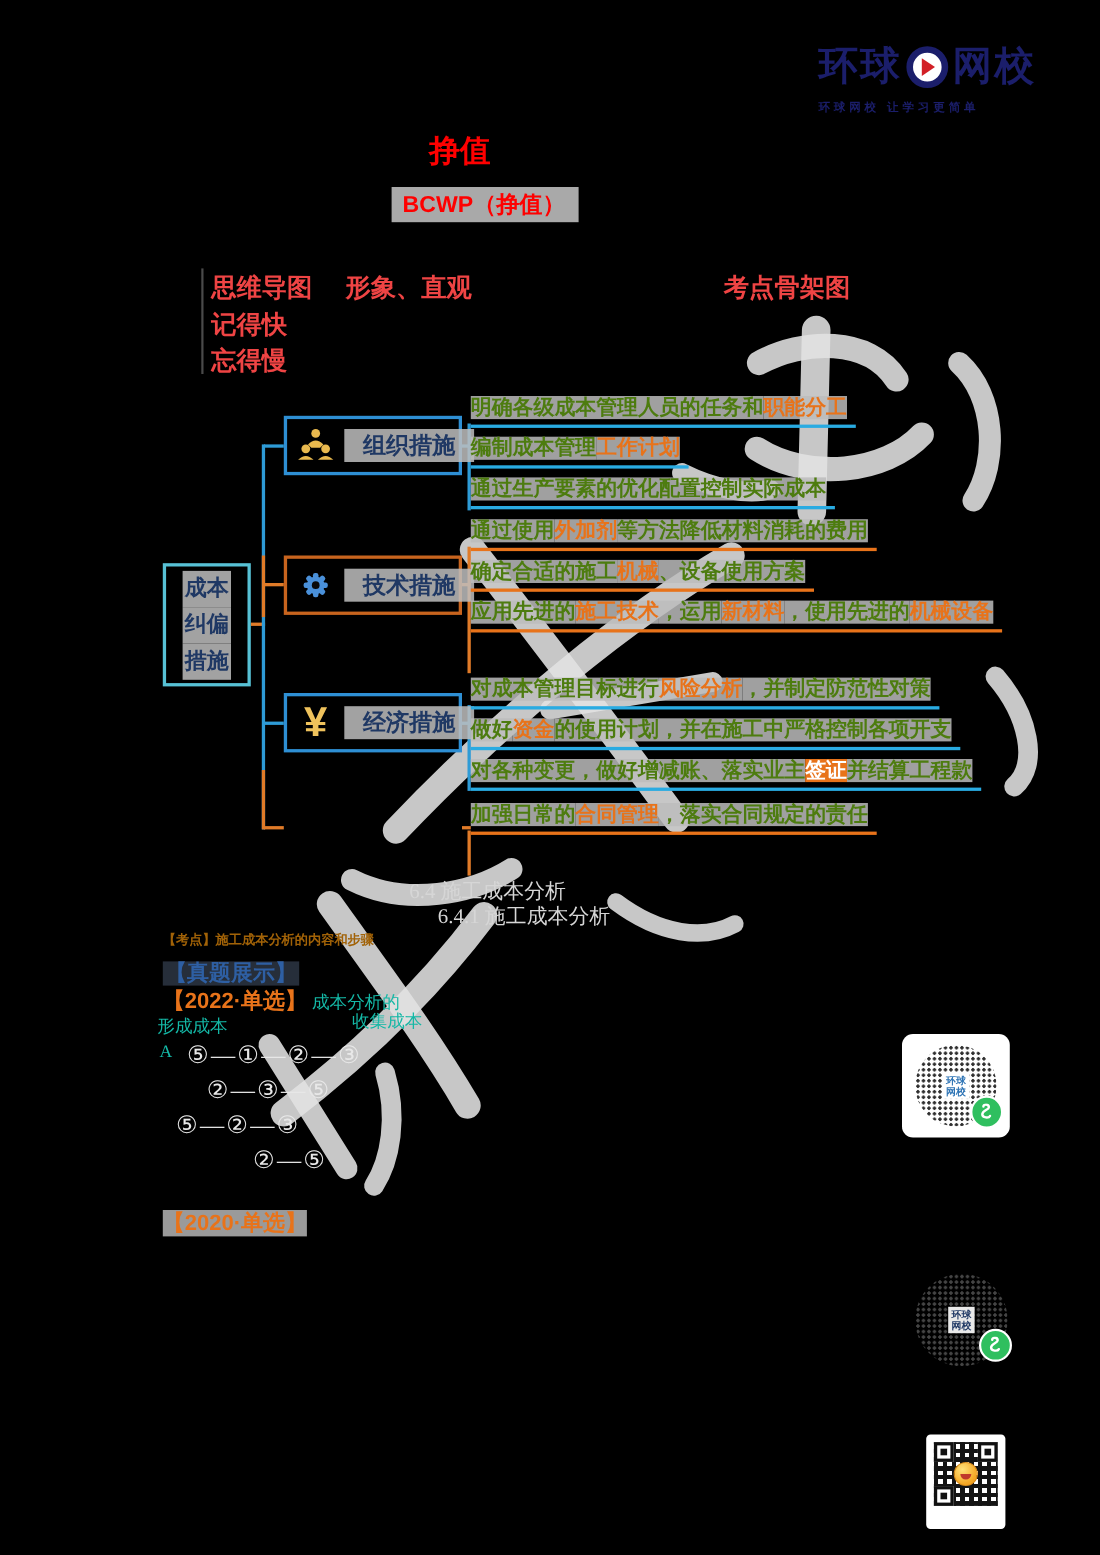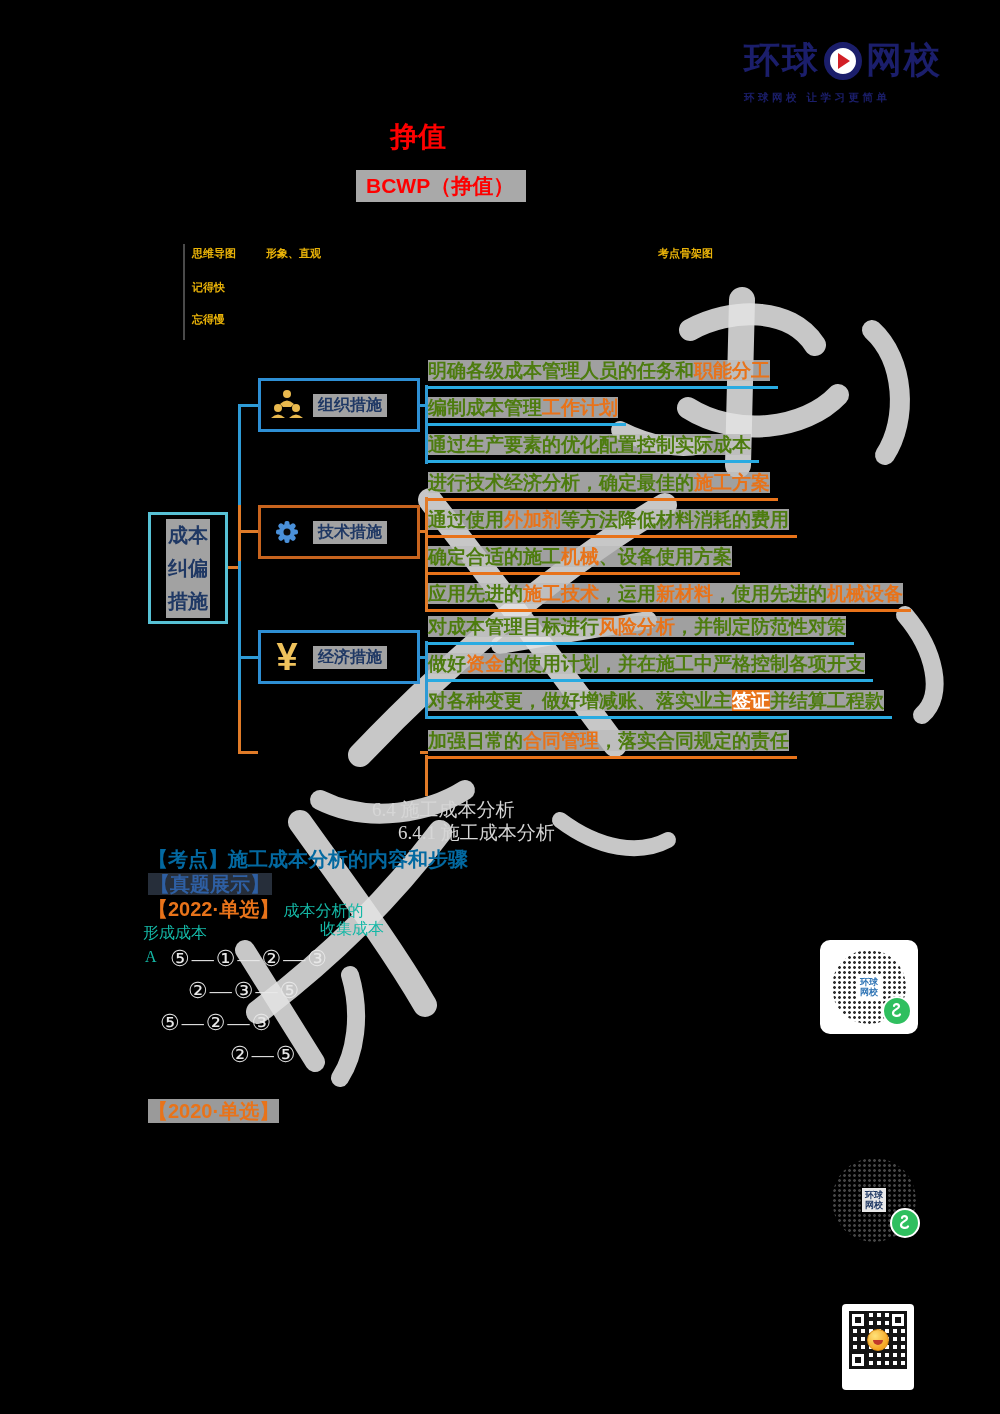--- a/index.html
+++ b/index.html
@@ -14,48 +14,48 @@
   .logo-txt{font-weight:bold;font-size:36px;color:#1b1e6b;letter-spacing:2px;}
   .play{display:inline-block;width:26px;height:26px;border:6px solid #1b1e6b;border-radius:50%;
         background:#fff;position:relative;}
   .play:before{content:"";position:absolute;left:8px;top:5px;border-left:12px solid #d21f26;
         border-top:8px solid transparent;border-bottom:8px solid transparent;}
   .tagline{font-size:10.5px;color:#1b1e6b;letter-spacing:3.5px;font-weight:bold;margin-top:6px;white-space:nowrap;}
   
   .title1{font-size:28px;font-weight:bold;color:#fe0000;}
   .title2{font-size:21px;font-weight:bold;color:#fe0000;background:#a9a9a9;padding:2px 10px;
           display:inline-block;min-width:150px;}
-  .rednote{font-size:11px;font-weight:bold;color:#eab308;white-space:nowrap;}
+  .rednote{font-size:23px;font-weight:bold;color:#ef4444;white-space:nowrap;}
   
   .root{left:148px;top:512px;width:80px;height:112px;border:3px solid #57c1d5;
         display:flex;flex-direction:column;justify-content:center;align-items:center;
         font-size:20px;font-weight:bold;color:#1f3864;box-sizing:border-box;line-height:33px;}
   .root span{background:rgba(190,190,190,.85);padding:0 2px;}
   .bbox{left:258px;width:162px;height:54px;display:flex;align-items:center;gap:8px;
         padding:0 8px;box-sizing:border-box;border:3px solid;}
   .bbox.blue{border-color:#2e8fd4;}
   .bbox.orange{border-color:#c8641e;}
-  .blabel{font-size:16px;font-weight:bold;color:#1f3864;background:rgba(190,190,190,.85);
-          padding:1px 5px;white-space:nowrap;}
+  .blabel{font-size:21px;font-weight:bold;color:#1f3864;background:rgba(190,190,190,.85);
+          padding:1px 17px;white-space:nowrap;}
   .icn{width:36px;height:36px;display:flex;align-items:center;justify-content:center;flex:none;}
   .yuan{font-size:38px;font-weight:bold;color:#efc25c;line-height:36px;}
   .group{left:428px;}
   .line-item{height:30px;margin-bottom:4px;font-size:19px;font-weight:bold;white-space:nowrap;
              display:table;padding-right:8px;line-height:29px;}
   .group.blue .line-item{border-bottom:3px solid #29abe2;}
   .group.orange .line-item{border-bottom:3px solid #e8731a;}
   .run-n{color:#4d7c0f;background:rgba(188,188,188,.85);}
   .run-o{color:#e8731a;background:rgba(188,188,188,.85);}
   .run-h{color:#fff;background:#e8731a;}
   .conn{background:#2e9bd6;}
   .conn.or{background:#e07b28;}
   
   .serif{font-family:"Liberation Serif",serif;}
   .ghead{font-size:19px;color:#d6d6d6;}
-  .kaodian{font-size:20px;font-weight:bold;color:#0369a1;}
+  .kaodian{font-size:12px;font-weight:bold;color:#a16207;}
   .zhenti{font-size:20px;font-weight:bold;color:#2e5fa3;background:rgba(95,115,145,.4);padding:0 2px;}
   .qtag{font-size:20px;font-weight:bold;color:#e8731a;}
   .qtxt{font-size:16px;color:#14b8a6;}
   .optrow{font-size:22px;color:#e8e8e8;letter-spacing:2px;}
   .q2020{font-size:20px;font-weight:bold;color:#e8731a;background:#9a9a9a;padding:1px 0;}
   
   .qrcard{background:#fff;border-radius:10px;}
   .qrdots{border-radius:50%;position:relative;
           background-image:radial-gradient(#2e2e2e 1.3px,transparent 1.5px);background-size:5px 5px;}
   .qrdots.dark{background-image:radial-gradient(#454545 1.3px,transparent 1.5px);}
@@ -191,24 +191,20 @@
         <div class="line-item">
           <span class="run-n">编制成本管理</span>
           <span class="run-o">工作计划</span>
         </div>
         <div class="line-item">
           <span class="run-n">通过生产要素的优化配置控制实际成本</span>
         </div>
       </div>
     <div class="abs group orange" style="top:468px;">
         <div class="line-item">
-          <span class="run-n">进行技术经济分析，确定最佳的</span>
-          <span class="run-o">施工方案</span>
-        </div>
-        <div class="line-item">
           <span class="run-n">通过使用</span>
           <span class="run-o">外加剂</span>
           <span class="run-n">等方法降低材料消耗的费用</span>
         </div>
         <div class="line-item">
           <span class="run-n">确定合适的施工</span>
           <span class="run-o">机械</span>
           <span class="run-n">、设备使用方案</span>
         </div>
         <div class="line-item">

